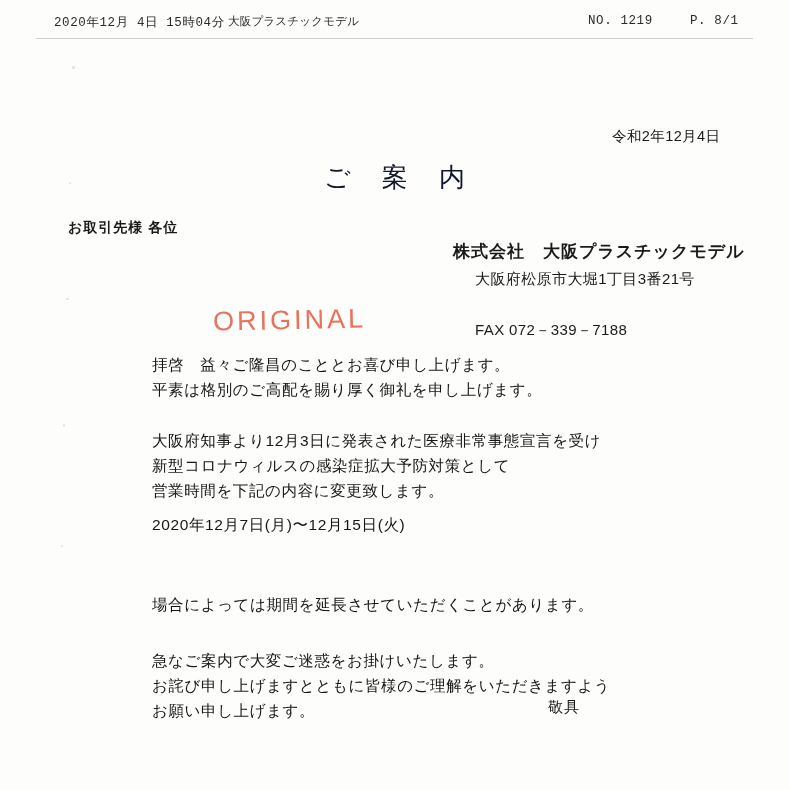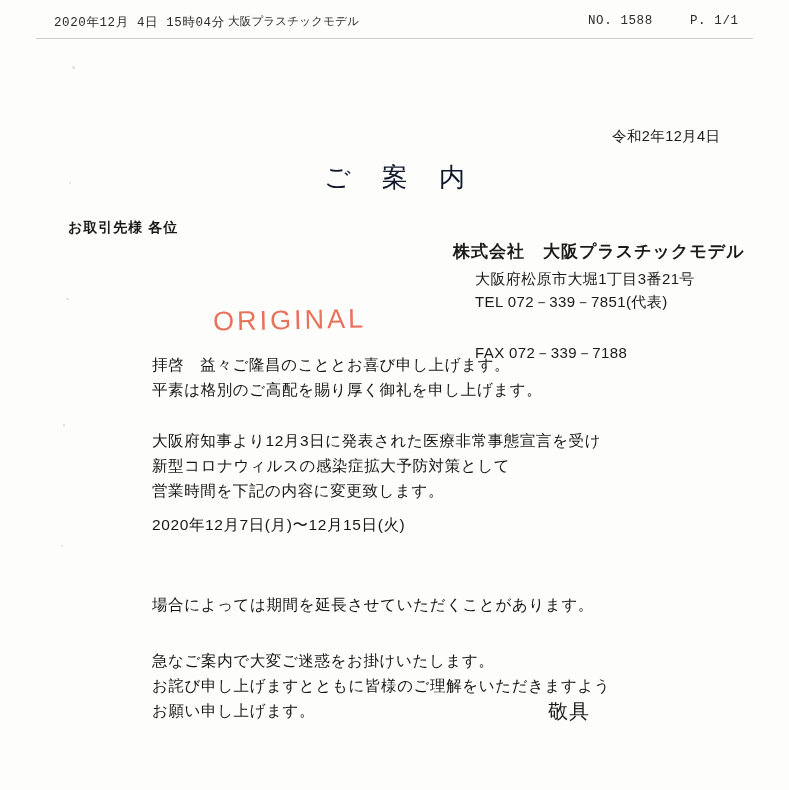--- a/index.html
+++ b/index.html
@@ -149,53 +149,52 @@
   #p1 { top: 352px; }
   #p2 { top: 428px; }
   #p3 { top: 512px; }
   #p4 { top: 552px; }
   #p5 { top: 592px; }
   #p6 { top: 648px; }
   .closing {
     position: absolute;
     top: 698px;
     left: 548px;
-    font-size: 20px;
+    font-size: 15px;
     letter-spacing: 1px;
   }
 </style>
 </head>
 <body>
 
 <div class="page">
 
   <div class="speckle" style="left:72px; top:66px; width:3px; height:3px;"></div>
   <div class="speckle" style="left:69px; top:182px; width:2px; height:2px;"></div>
   <div class="speckle" style="left:66px; top:298px; width:3px; height:2px;"></div>
   <div class="speckle" style="left:63px; top:424px; width:2px; height:3px;"></div>
   <div class="speckle" style="left:61px; top:545px; width:2px; height:2px;"></div>
 
   <div class="fax-header">
     <span class="fx-date">2020年12月 4日 15時04分</span>
     <span class="fx-sender">大阪プラスチックモデル</span>
-    <span class="fx-no">NO. 1588</span>
-    <span class="fx-page">P.  1/1</span>
+    <span class="fx-no">NO. 1219</span>
+    <span class="fx-page">P.  8/1</span>
   </div>
   <div class="hr-top"></div>
 
   <div class="doc-date">令和2年12月4日</div>
 
   <div class="doc-title">ご 案 内</div>
 
   <div class="addressee">お取引先様 各位</div>
 
   <div class="company-block">
     <span class="company-name">株式会社　大阪プラスチックモデル</span>
     <span class="company-addr">大阪府松原市大堀1丁目3番21号</span>
-    <span class="company-tel">TEL 072－339－7851(代表)</span>
     <span class="company-fax">FAX 072－339－7188</span>
   </div>
 
   <div class="stamp">ORIGINAL</div>
 
   <div class="body-block" id="p1">拝啓　益々ご隆昌のこととお喜び申し上げます。
 平素は格別のご高配を賜り厚く御礼を申し上げます。</div>
   <div class="body-block" id="p2">大阪府知事より12月3日に発表された医療非常事態宣言を受け
 新型コロナウィルスの感染症拡大予防対策として
 営業時間を下記の内容に変更致します。</div>

